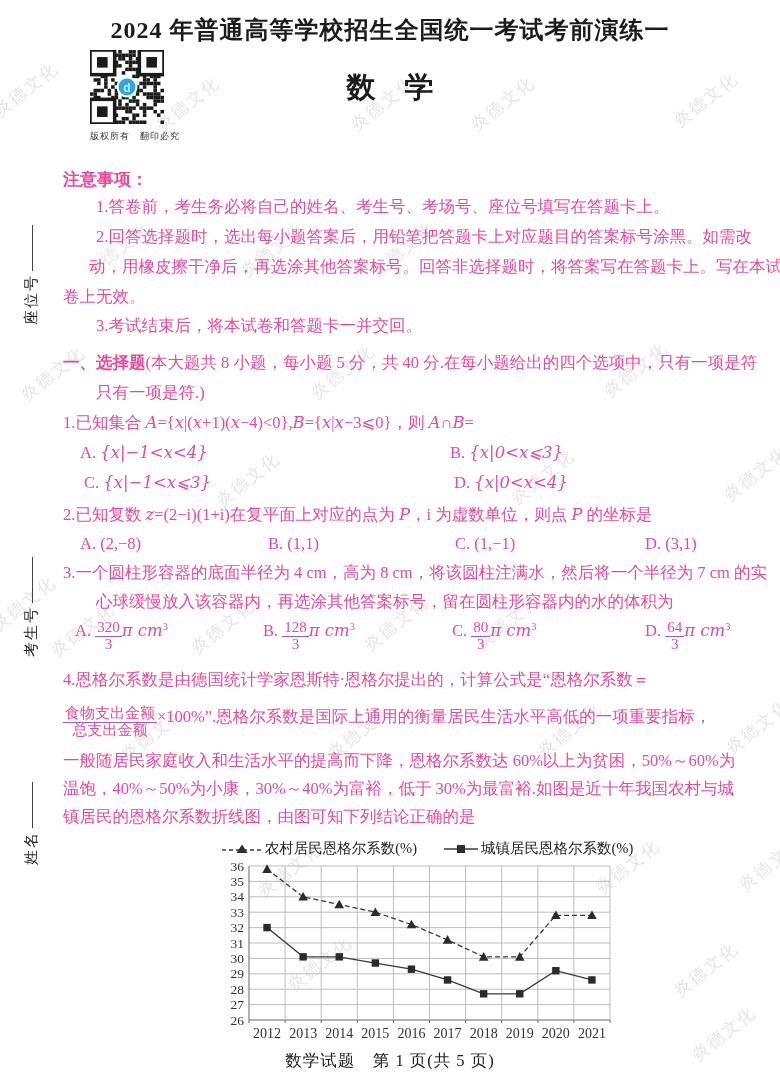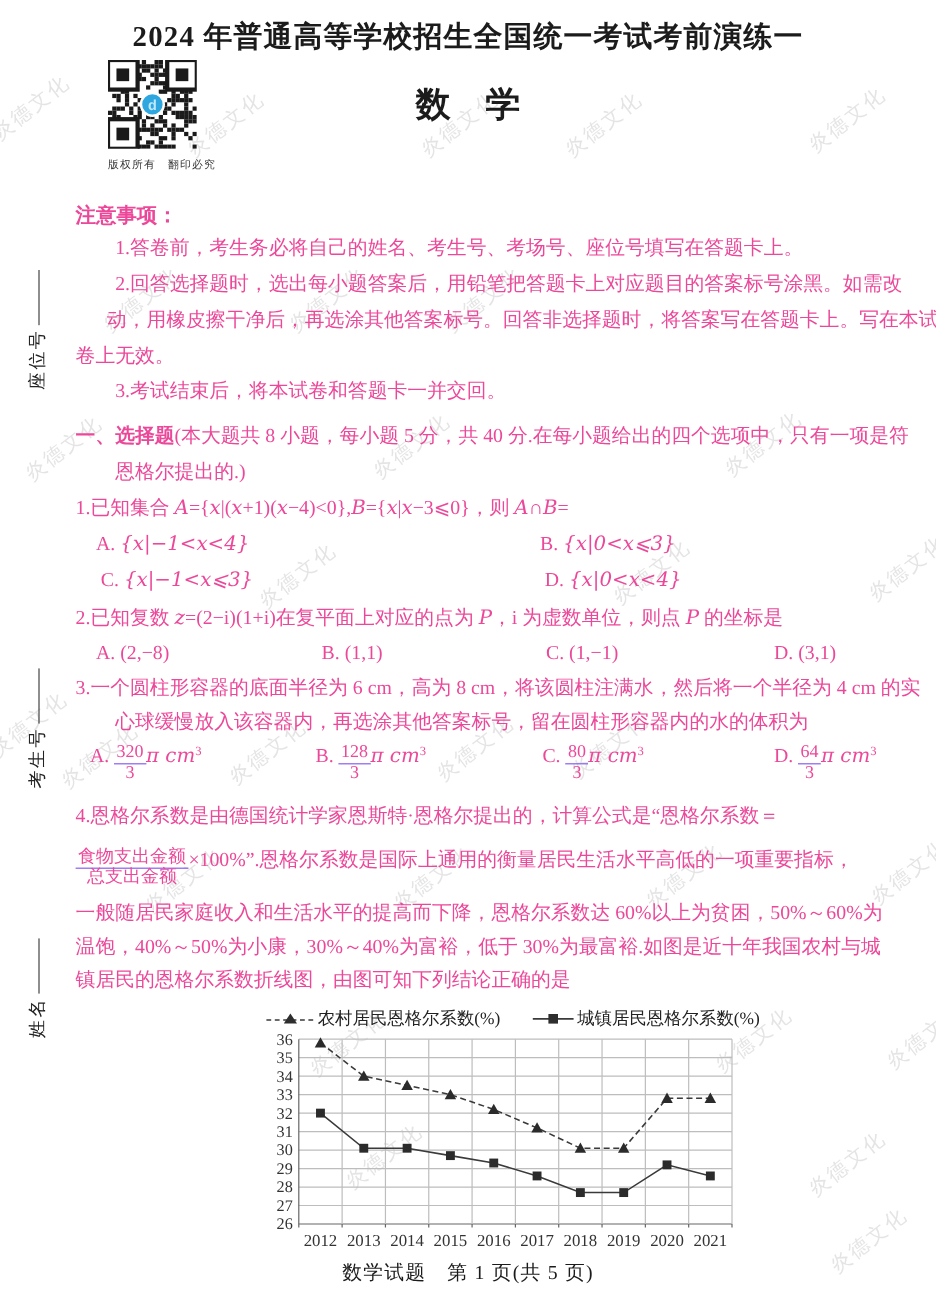--- a/index.html
+++ b/index.html
@@ -243,41 +243,41 @@
     <div class="line b" style="top:168px;left:0;font-size:17px;">注意事项：</div>
     <div class="line" style="top:196px;left:33px;">1.答卷前，考生务必将自己的姓名、考生号、考场号、座位号填写在答题卡上。</div>
     <div class="line" style="top:226px;left:33px;">2.回答选择题时，选出每小题答案后，用铅笔把答题卡上对应题目的答案标号涂黑。如需改</div>
     <div class="line" style="top:256px;left:0px;margin-left:26px;">动，用橡皮擦干净后，再选涂其他答案标号。回答非选择题时，将答案写在答题卡上。写在本试</div>
     <div class="line" style="top:286px;left:0px;">卷上无效。</div>
     <div class="line" style="top:315px;left:33px;">3.考试结束后，将本试卷和答题卡一并交回。</div>
 
     <div class="line" style="top:352px;left:0;">
       <span class="b">一、选择题</span><span>(本大题共 8 小题，每小题 5 分，共 40 分.在每小题给出的四个选项中，只有一项是符</span>
     </div>
-    <div class="line" style="top:382px;left:33px;">恩格尔提出的.)</div>
+    <div class="line" style="top:382px;left:33px;">只有一项是符.)</div>
 
     <div class="line" style="top:412px;left:0;"><span>1.已知集合 </span><span class="math">A</span><span>={</span><span class="math">x</span><span>|(</span><span class="math">x</span><span>+1)(</span><span class="math">x</span><span>−4)&lt;0},</span><span class="math">B</span><span>={</span><span class="math">x</span><span>|</span><span class="math">x</span><span>−3⩽0}，则 </span><span class="math">A</span><span>∩</span><span class="math">B</span><span>=</span></div>
     <div class="line" style="top:443px;left:0;width:700px;height:26px;">
       <span class="opt" style="left:17px;"><span>A.</span> <span class="math">{x|−1&lt;x&lt;4}</span></span>
       <span class="opt" style="left:387px;"><span>B.</span> <span class="math">{x|0&lt;x⩽3}</span></span>
     </div>
     <div class="line" style="top:473px;left:4px;width:700px;height:26px;">
       <span class="opt" style="left:17px;"><span>C.</span> <span class="math">{x|−1&lt;x⩽3}</span></span>
       <span class="opt" style="left:387px;"><span>D.</span> <span class="math">{x|0&lt;x&lt;4}</span></span>
     </div>
 
     <div class="line" style="top:504px;left:0;"><span>2.已知复数 </span><span class="math">z</span><span>=(2−i)(1+i)在复平面上对应的点为 </span><span class="math">P</span><span>，i 为虚数单位，则点 </span><span class="math">P</span><span> 的坐标是</span></div>
     <div class="line" style="top:534px;left:0;width:700px;height:26px;">
       <span class="opt" style="left:17px;"><span>A.</span> <span>(2,−8)</span></span>
       <span class="opt" style="left:205px;"><span>B.</span> <span>(1,1)</span></span>
       <span class="opt" style="left:392px;"><span>C.</span> <span>(1,−1)</span></span>
       <span class="opt" style="left:582px;"><span>D.</span> <span>(3,1)</span></span>
     </div>
 
-    <div class="line" style="top:562px;left:0;">3.一个圆柱形容器的底面半径为 6 cm，高为 8 cm，将该圆柱注满水，然后将一个半径为 4 cm 的实</div>
+    <div class="line" style="top:562px;left:0;">3.一个圆柱形容器的底面半径为 4 cm，高为 8 cm，将该圆柱注满水，然后将一个半径为 7 cm 的实</div>
     <div class="line" style="top:591px;left:33px;">心球缓慢放入该容器内，再选涂其他答案标号，留在圆柱形容器内的水的体积为</div>
     <div class="line" style="top:620px;left:0;width:700px;height:46px;">
       <span class="opt" style="left:12px;"><span>A.</span> <span class="frac frac-sm"><span class="num">320</span><span class="den">3</span></span><span class="math">π cm</span><span class="sup">3</span></span>
       <span class="opt" style="left:200px;"><span>B.</span> <span class="frac frac-sm"><span class="num">128</span><span class="den">3</span></span><span class="math">π cm</span><span class="sup">3</span></span>
       <span class="opt" style="left:389px;"><span>C.</span> <span class="frac frac-sm"><span class="num">80</span><span class="den">3</span></span><span class="math">π cm</span><span class="sup">3</span></span>
       <span class="opt" style="left:582px;"><span>D.</span> <span class="frac frac-sm"><span class="num">64</span><span class="den">3</span></span><span class="math">π cm</span><span class="sup">3</span></span>
     </div>
 
     <div class="line" style="top:669px;left:0;">4.恩格尔系数是由德国统计学家恩斯特·恩格尔提出的，计算公式是“恩格尔系数＝</div>
     <div class="line" style="top:706px;left:0;">

